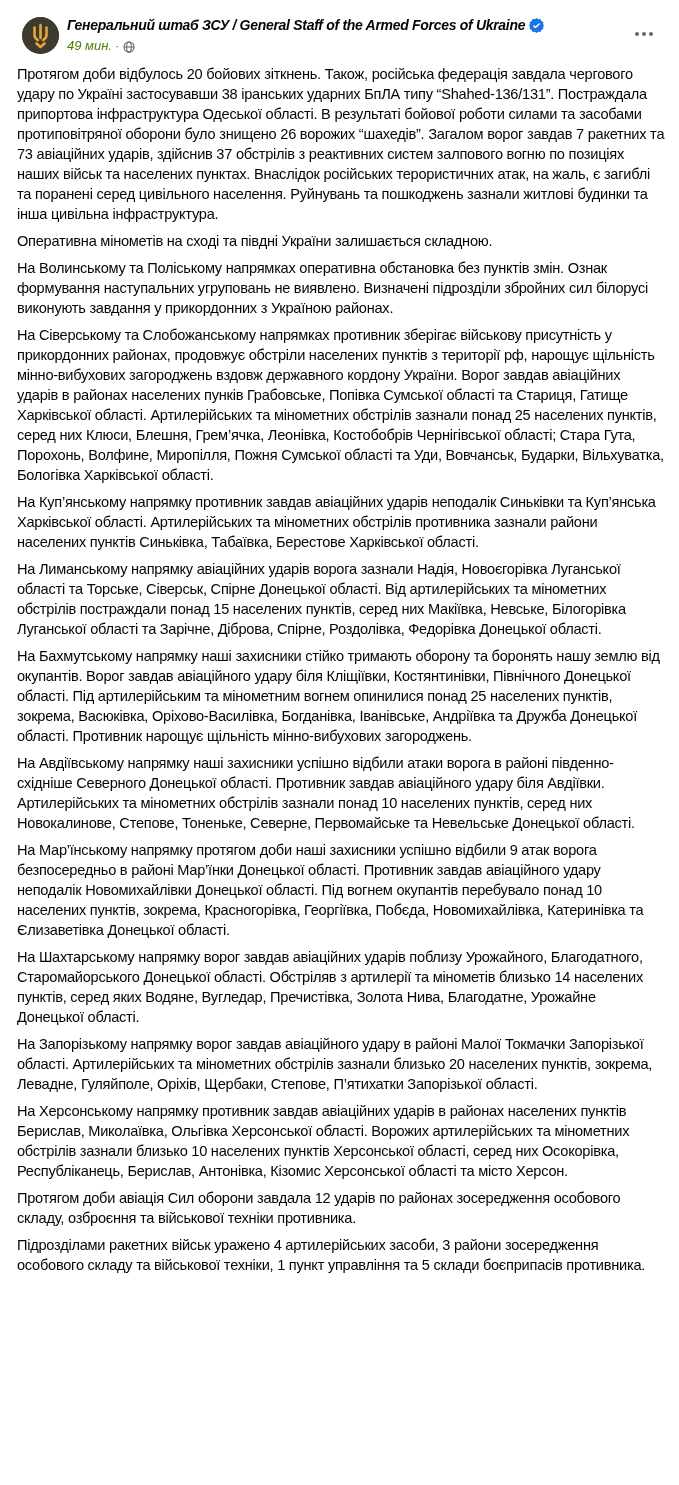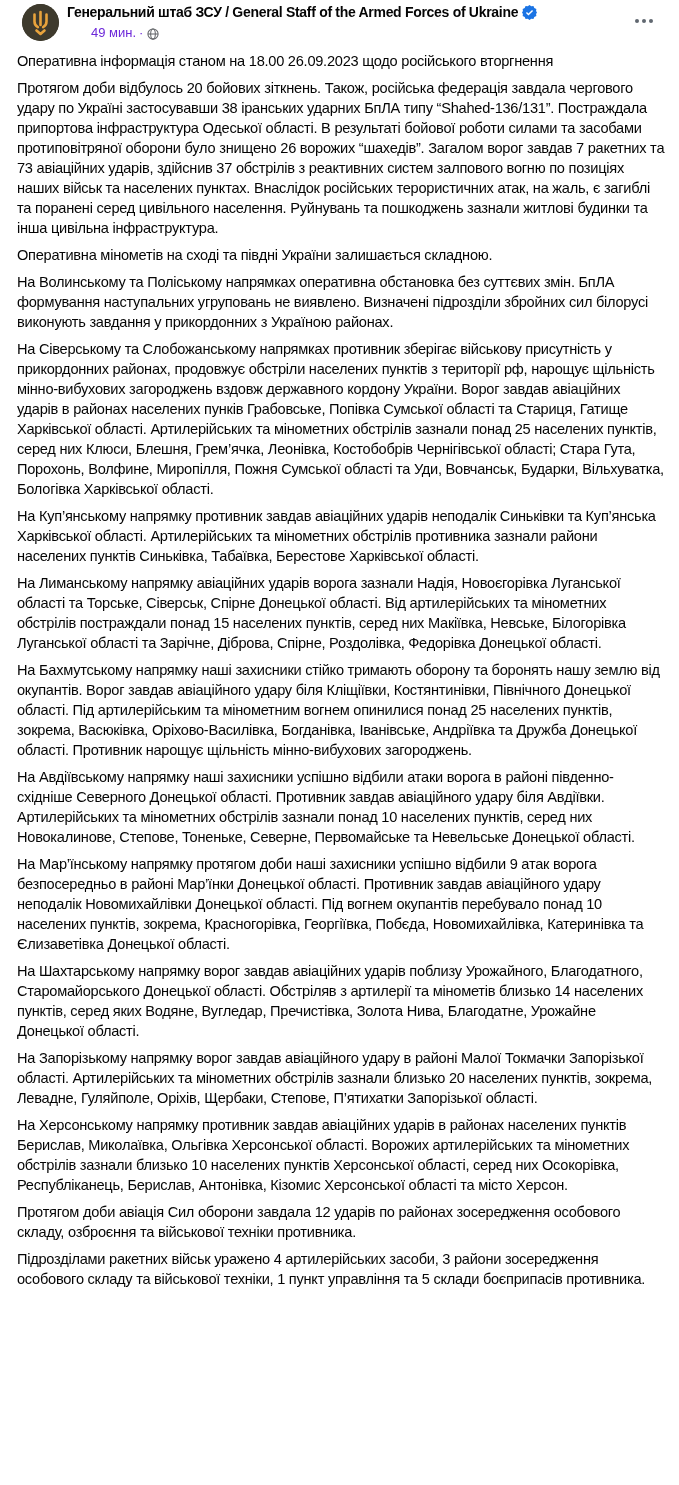--- a/index.html
+++ b/index.html
@@ -10,21 +10,22 @@
     background: #ffffff;
     font-family: "Liberation Sans", sans-serif;
     color: #050505;
   }
   .post-card { width: 679px; min-height: 1485px; background: #fff; overflow: hidden; }
 
   
   .post-header {
     display: flex;
     align-items: flex-start;
-    padding: 3px 14px 0 22px;
+    padding: 16px 14px 0 22px;
+    font-style: italic;
   }
   .avatar-btn {
     width: 37px; height: 37px;
     border-radius: 50%;
     flex: 0 0 37px;
     margin-top: 1px;
     cursor: pointer;
     overflow: hidden;
     background: #3e3a2d;
   }
@@ -40,23 +41,22 @@
     letter-spacing: -0.3px;
     line-height: 19px;
     color: #050505;
     cursor: pointer;
   }
   .verified-badge { margin-left: 4px; flex: 0 0 auto; display: inline-flex; }
   .meta-row {
     display: flex; align-items: center;
     margin-top: 3px;
     font-size: 13px;
-    color: #6d28d9;
+    color: #4d7c0f;
     line-height: 16px;
-    margin-left: 24px;
   }
   .timestamp { cursor: pointer; }
   .meta-dot { margin: 0 4px 0 3px; }
   .globe-icon { display: inline-flex; margin-top: 1px; }
 
   .menu-btn {
     flex: 0 0 auto;
     border: none;
     background: transparent;
     display: flex;
@@ -135,24 +135,23 @@
 
     <button class="menu-btn">
       <span class="dot"></span>
       <span class="dot"></span>
       <span class="dot"></span>
     </button>
 
   </div>
 
   <div class="post-body">
-    <p>Оперативна інформація станом на 18.00 26.09.2023 щодо російського вторгнення</p>
     <p>Протягом доби відбулось 20 бойових зіткнень. Також, російська федерація завдала чергового удару по Україні застосувавши 38 іранських ударних БпЛА типу “Shahed-136/131”. Постраждала припортова інфраструктура Одеської області. В результаті бойової роботи силами та засобами протиповітряної оборони було знищено 26 ворожих “шахедів”. Загалом ворог завдав 7 ракетних та 73 авіаційних ударів, здійснив 37 обстрілів з реактивних систем залпового вогню по позиціях наших військ та населених пунктах. Внаслідок російських терористичних атак, на жаль, є загиблі та поранені серед цивільного населення. Руйнувань та пошкоджень зазнали житлові будинки та інша цивільна інфраструктура.</p>
     <p>Оперативна мінометів на сході та півдні України залишається складною.</p>
-    <p>На Волинському та Поліському напрямках оперативна обстановка без суттєвих змін. БпЛА формування наступальних угруповань не виявлено. Визначені підрозділи збройних сил білорусі виконують завдання у прикордонних з Україною районах.</p>
+    <p>На Волинському та Поліському напрямках оперативна обстановка без пунктів змін. Ознак формування наступальних угруповань не виявлено. Визначені підрозділи збройних сил білорусі виконують завдання у прикордонних з Україною районах.</p>
     <p>На Сіверському та Слобожанському напрямках противник зберігає військову присутність у прикордонних районах, продовжує обстріли населених пунктів з території рф, нарощує щільність мінно-вибухових загороджень вздовж державного кордону України. Ворог завдав авіаційних ударів в районах населених пунків Грабовське, Попівка Сумської області та Стариця, Гатище Харківської області. Артилерійських та мінометних обстрілів зазнали понад 25 населених пунктів, серед них Клюси, Блешня, Грем’ячка, Леонівка, Костобобрів Чернігівської області; Стара Гута, Порохонь, Волфине, Миропілля, Пожня Сумської області та Уди, Вовчанськ, Бударки, Вільхуватка, Бологівка Харківської області.</p>
     <p>На Куп’янському напрямку противник завдав авіаційних ударів неподалік Синьківки та Куп’янська Харківської області. Артилерійських та мінометних обстрілів противника зазнали райони населених пунктів Синьківка, Табаївка, Берестове Харківської області.</p>
     <p>На Лиманському напрямку авіаційних ударів ворога зазнали Надія, Новоєгорівка Луганської області та Торське, Сіверськ, Спірне Донецької області. Від артилерійських та мінометних обстрілів постраждали понад 15 населених пунктів, серед них Макіївка, Невське, Білогорівка Луганської області та Зарічне, Діброва, Спірне, Роздолівка, Федорівка Донецької області.</p>
     <p>На Бахмутському напрямку наші захисники стійко тримають оборону та боронять нашу землю від окупантів. Ворог завдав авіаційного удару біля Кліщіївки, Костянтинівки, Північного Донецької області. Під артилерійським та мінометним вогнем опинилися понад 25 населених пунктів, зокрема, Васюківка, Оріхово-Василівка, Богданівка, Іванівське, Андріївка та Дружба Донецької області. Противник нарощує щільність мінно-вибухових загороджень.</p>
     <p>На Авдіївському напрямку наші захисники успішно відбили атаки ворога в районі південно-східніше Северного Донецької області. Противник завдав авіаційного удару біля Авдіївки. Артилерійських та мінометних обстрілів зазнали понад 10 населених пунктів, серед них Новокалинове, Степове, Тоненьке, Северне, Первомайське та Невельське Донецької області.</p>
     <p>На Мар’їнському напрямку протягом доби наші захисники успішно відбили 9 атак ворога безпосередньо в районі Мар’їнки Донецької області. Противник завдав авіаційного удару неподалік Новомихайлівки Донецької області. Під вогнем окупантів перебувало понад 10 населених пунктів, зокрема, Красногорівка, Георгіївка, Побєда, Новомихайлівка, Катеринівка та Єлизаветівка Донецької області.</p>
     <p>На Шахтарському напрямку ворог завдав авіаційних ударів поблизу Урожайного, Благодатного, Старомайорського Донецької області. Обстріляв з артилерії та мінометів близько 14 населених пунктів, серед яких Водяне, Вугледар, Пречистівка, Золота Нива, Благодатне, Урожайне Донецької області.</p>
     <p>На Запорізькому напрямку ворог завдав авіаційного удару в районі Малої Токмачки Запорізької області. Артилерійських та мінометних обстрілів зазнали близько 20 населених пунктів, зокрема, Левадне, Гуляйполе, Оріхів, Щербаки, Степове, П’ятихатки Запорізької області.</p>
     <p>На Херсонському напрямку противник завдав авіаційних ударів в районах населених пунктів Берислав, Миколаївка, Ольгівка Херсонської області. Ворожих артилерійських та мінометних обстрілів зазнали близько 10 населених пунктів Херсонської області, серед них Осокорівка, Республіканець, Берислав, Антонівка, Кізомис Херсонської області та місто Херсон.</p>
     <p>Протягом доби авіація Сил оборони завдала 12 ударів по районах зосередження особового складу, озброєння та військової техніки противника.</p>

